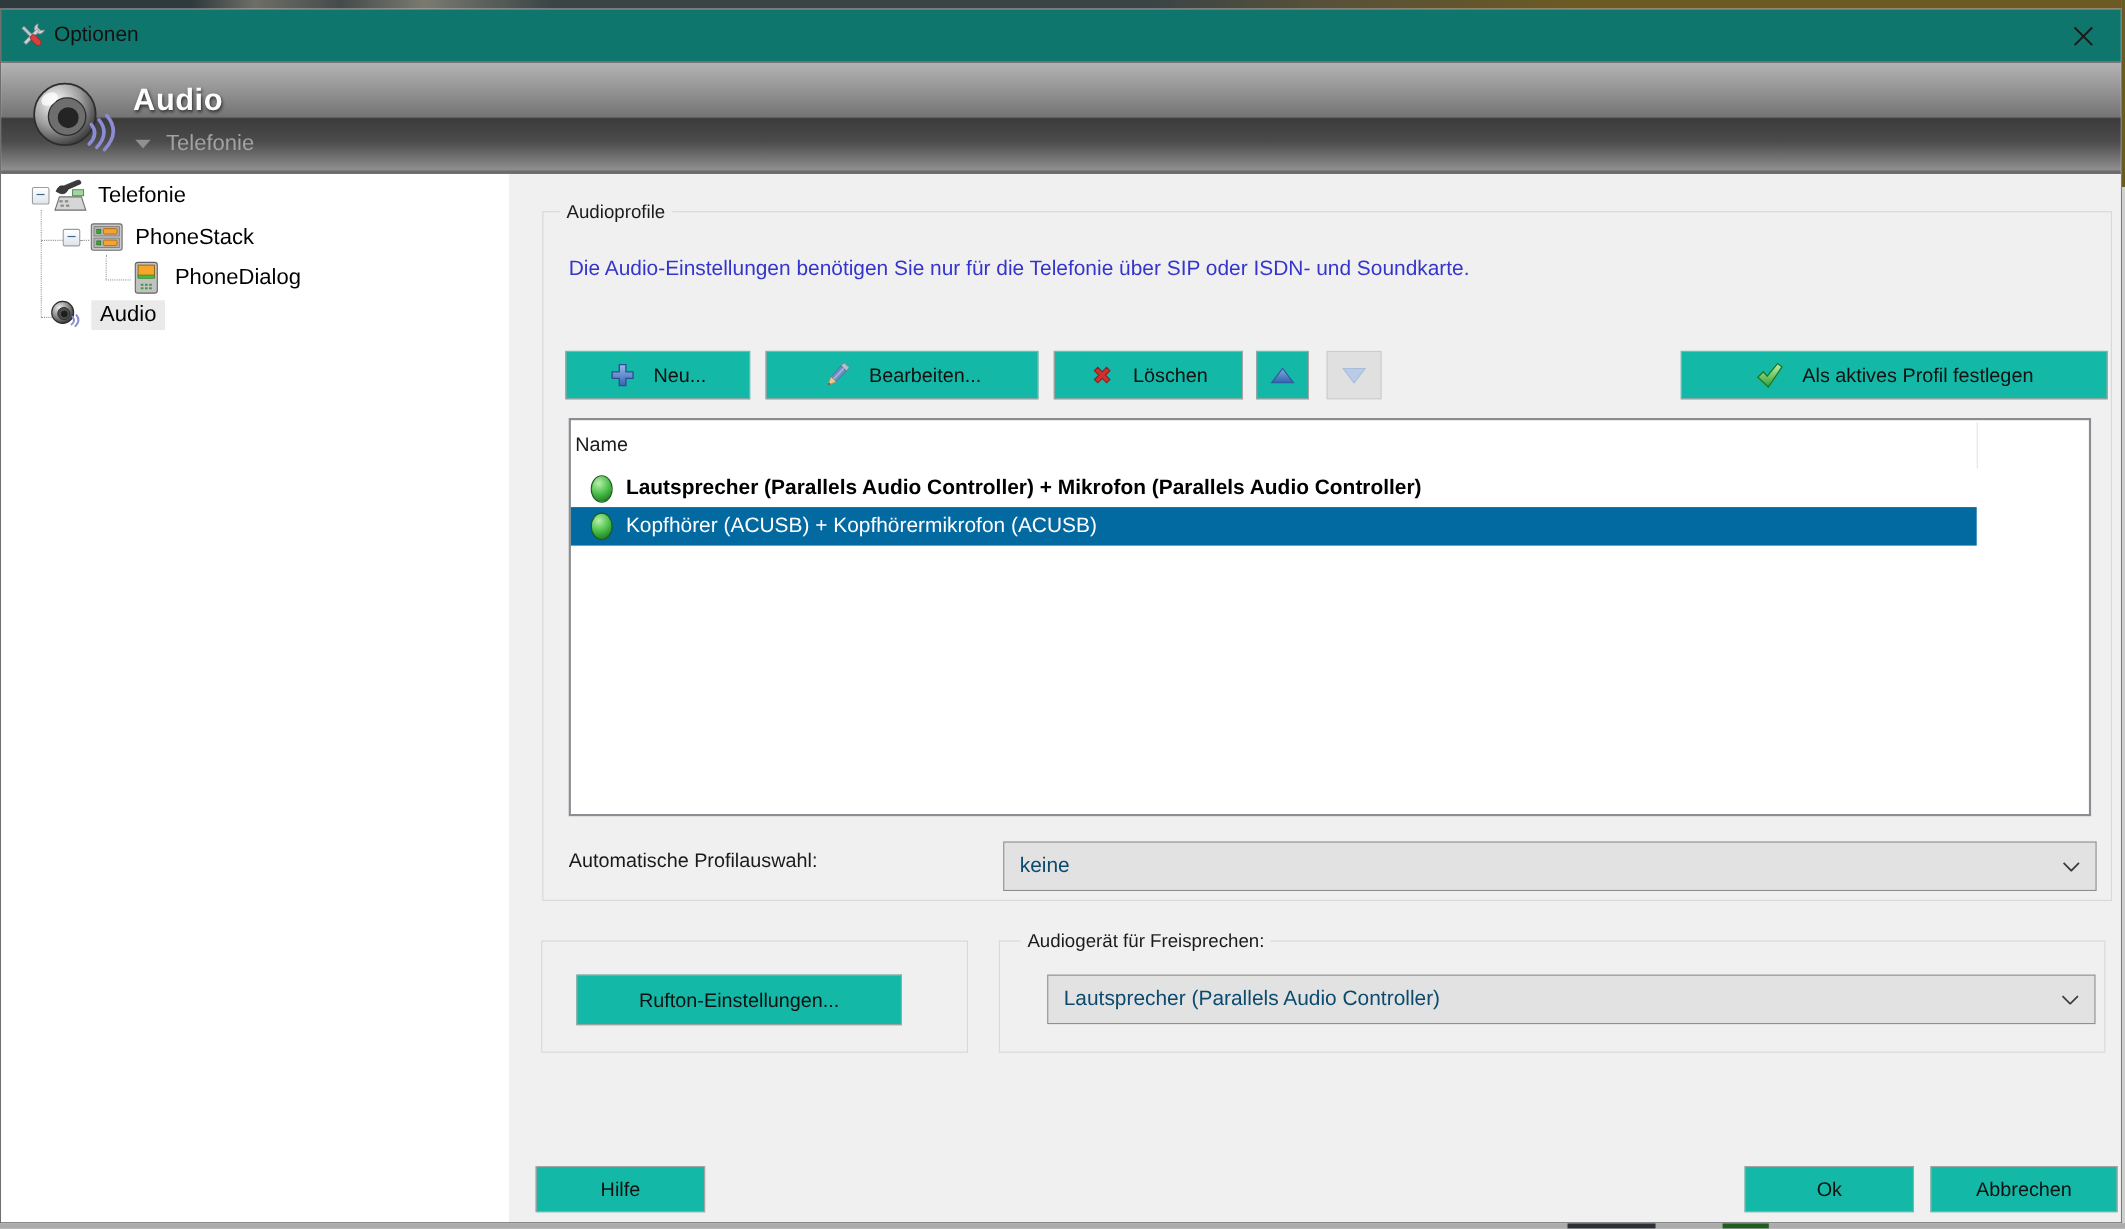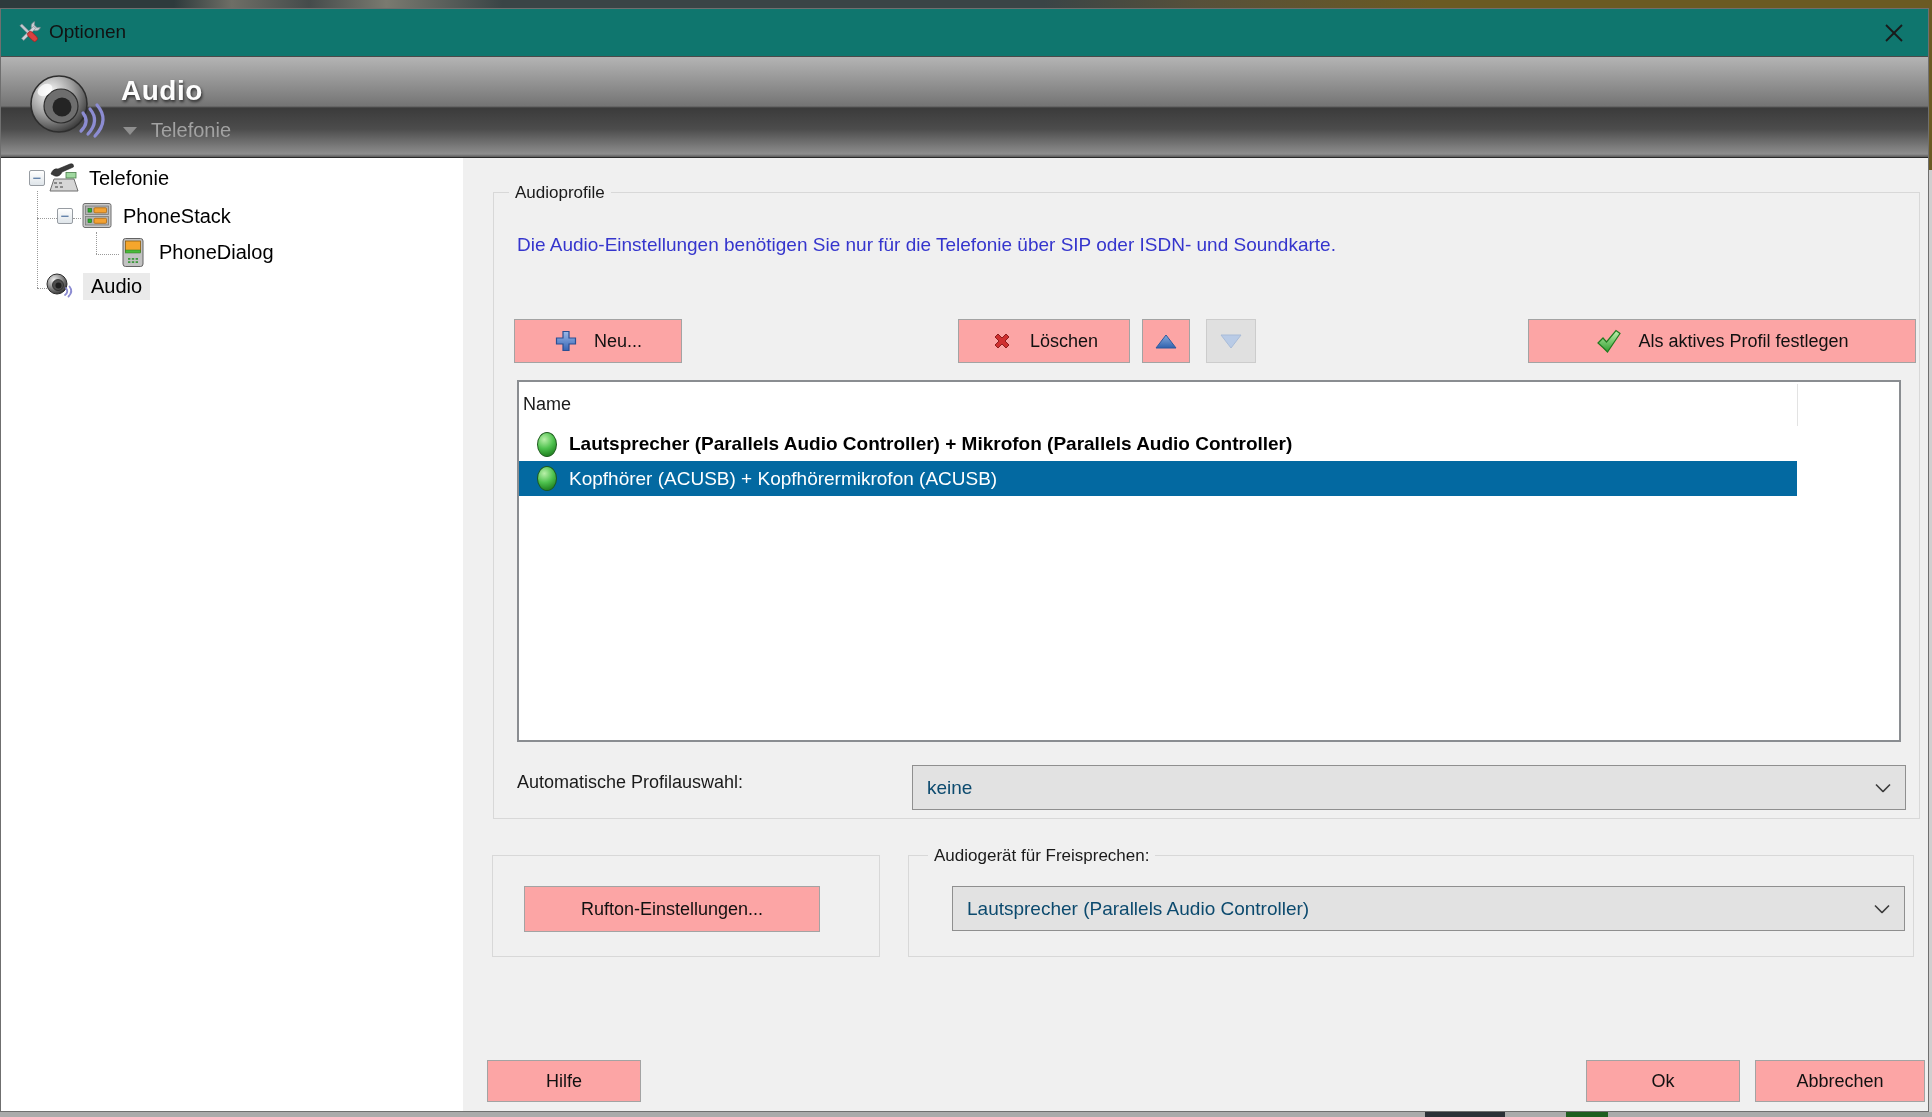--- a/index.html
+++ b/index.html
@@ -50,21 +50,21 @@
   .dotted-h{position:absolute;border-top:1px dotted #9a9a9a;height:0;}
   .tree-label-sel{background:#eaeaea;padding:2px 8px;}
 
   
   .groupbox{position:absolute;box-sizing:border-box;border:1px solid #d8d8d8;}
   .group-label{position:absolute;background:#f0f0f0;padding:0 6px;font-size:17px;color:#1a1a1a;}
 
   .info-text{position:absolute;font-size:19px;color:#3535cd;}
 
   
-  .btn{position:absolute;box-sizing:border-box;height:44px;background:#fca5a5;border:1px solid #a3a3a3;
+  .btn{position:absolute;box-sizing:border-box;height:44px;background:#14b8a6;border:1px solid #a3a3a3;
        display:flex;align-items:center;justify-content:center;gap:16px;font-size:18px;color:#111;cursor:default;}
   .btn.disabled{background:#e0e0e0;border-color:#cccccc;}
 
   
   .profile-list{position:absolute;left:54px;top:222px;width:1384px;height:362px;box-sizing:border-box;
                 background:#fff;border:2px solid #8a8d91;}
   .list-header{height:44px;line-height:44px;padding-left:4px;font-size:18px;color:#1a1a1a;position:relative;}
   .col-divider{position:absolute;left:1278px;top:2px;width:1px;height:42px;background:#e3e3e3;}
   .list-row{position:absolute;left:0;height:34px;display:flex;align-items:center;font-size:19px;color:#000;}
   .list-row .orb{width:20px;height:25px;border-radius:50%;margin:0 12px 0 18px;flex:none;
@@ -242,20 +242,34 @@
                 <stop offset="0" stop-color="#9db9e8"></stop>
                     <stop offset="1" stop-color="#3564b4"></stop>
                   </linearGradient>
                 </defs>
               <path d="M9 2.5 h6 v6.5 h6.5 v6 h-6.5 v6.5 h-6 v-6.5 H2.5 V9 H9 z" fill="url(#gradPlus)" stroke="#2a4f93" stroke-width="1.2"></path>
             </svg>
           </span>
           <span>Neu...</span>
         </div>
 
+        <div class="btn" style="left:233px;top:161px;width:248px;">
+          <span>
+            <svg width="26" height="26" viewBox="0 0 26 26">
+              <g transform="rotate(43 13 13)">
+                <rect x="10" y="0.5" width="6.4" height="4" fill="#b8bfc7" stroke="#7d858e" stroke-width="0.6"></rect>
+                <rect x="10" y="4.5" width="6.4" height="13.5" fill="#6f8fc0" stroke="#49639a" stroke-width="0.6"></rect>
+                <line x1="13.2" y1="4.5" x2="13.2" y2="18" stroke="#9db6dd" stroke-width="1.6"></line>
+                <path d="M10 18 h6.4 l-3.2 7.4 z" fill="#ecc98f" stroke="#b5905a" stroke-width="0.6"></path>
+                <path d="M12.1 23 l1.1 2.6 1.1-2.6 z" fill="#4a4a4a"></path>
+              </g>
+            </svg>
+          </span>
+          <span>Bearbeiten...</span>
+        </div>
 
         <div class="btn" style="left:495px;top:161px;width:172px;">
           <span>
             <svg width="24" height="24" viewBox="0 0 24 24">
               <path d="M5 8 L8 5 L12 9 L16 5 L19 8 L15 12 L19 16 L16 19 L12 15 L8 19 L5 16 L9 12 Z" fill="#cf3030" stroke="#8f1d1d" stroke-width="1"></path>
             </svg>
           </span>
           <span>Löschen</span>
         </div>
 

